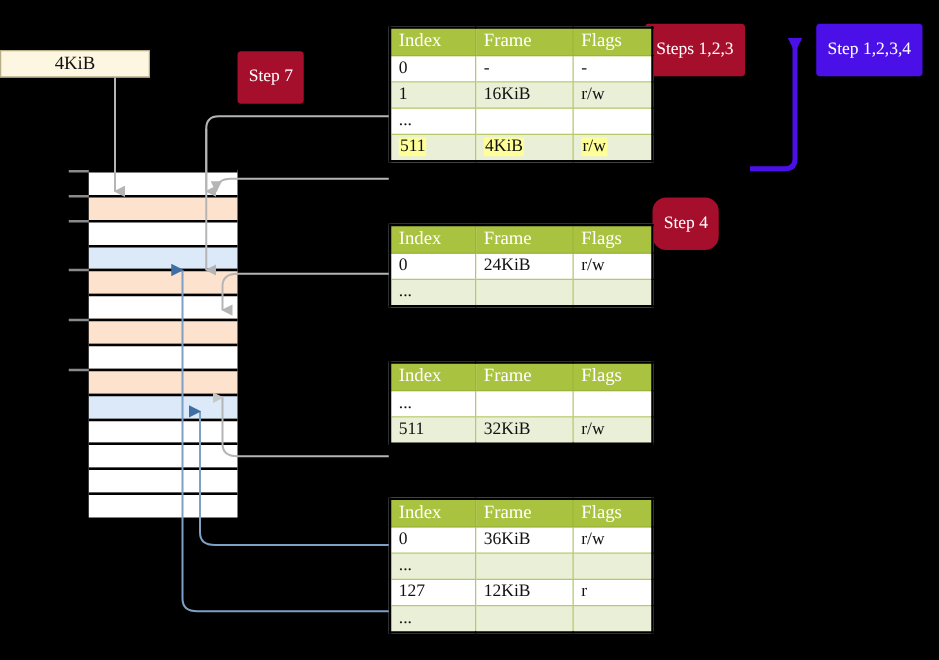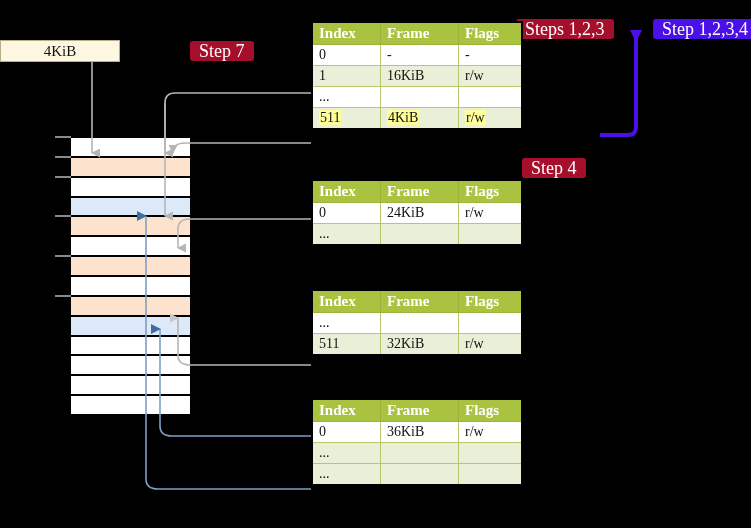--- a/index.html
+++ b/index.html
@@ -10,22 +10,22 @@
   
   .sizebox{
     left:0px; top:40px; width:120px; height:22px;
     background:#fdf6e0; border:1px solid #b8ae8a;
     box-sizing:border-box;
     color:#111; font-size:15px; line-height:20px; text-align:center;
   }
 
   
   .badge{
-    color:#fff; font-size:18px; line-height:18px;
-    padding:1px 9px; border-radius:3px; white-space:nowrap;
+    color:#fff; font-size:14px; line-height:18px;
+    padding:12px 9px; border-radius:3px; white-space:nowrap;
   }
   .badge-red{ background:#a60f2b; }
   .badge-blue{ background:#4b10e8; }
 
   
   .memcol{ left:71px; top:136px; width:119px; height:278px; }
   .memrow{ position:absolute; left:0; width:119px; height:21.4px;
            box-sizing:border-box; border-top:2px solid #000; border-bottom:0;
            background:#fff; }
   .memrow.c-orange{ background:#fde3cd; }
@@ -40,21 +40,21 @@
   .tick{ position:absolute; width:16px; height:0;
          border-top:2px solid #8a8a8a; }
 
   
   table.pt{
     position:absolute; border-collapse:collapse;
     background:#fff; font-size:14px; color:#111;
     border:2px solid #000;
   }
   table.pt th{
-    background:#a9c23f; color:#fff; font-weight:bold;
+    background:#a9c23f; color:#fff; font-weight:normal;
     text-align:left; padding:2px 6px; font-size:15px;
     border:1px solid #9ab33a;
   }
   table.pt td{
     padding:2px 6px; border:1px solid #b5c86a; height:16px;
     vertical-align:top; white-space:nowrap;
   }
   table.pt tr.alt td{ background:#eaefd7; }
   table.pt tr.plain td{ background:#ffffff; }
   .hl{ background:#ffff99; padding:0 1px; }
@@ -67,21 +67,21 @@
 <body>
 
 <div class="abs sizebox">4KiB</div>
 
 <div class="abs badge badge-red" style="left:190px; top:41px;">Step 7</div>
 
 <div class="abs badge badge-red" style="left:516px; top:19px;">Steps 1,2,3</div>
 
 <div class="abs badge badge-blue" style="left:653px; top:19px;">Step 1,2,3,4</div>
 
-<div class="abs badge badge-red" style="left:522px; top:158px;">Step 4</div>
+<div class="abs badge badge-red" style="left:522px; top:158px;border-radius:11px;">Step 4</div>
 
 <div class="abs memcol" id="memcol">
   <div class="memcol-frame"></div>
 <div class="memrow c-white" style="top: 0px; height: 19.8571px;"></div>
     <div class="memrow c-orange" style="top: 19.8571px; height: 19.8571px;"></div>
     <div class="memrow c-white" style="top: 39.7143px; height: 19.8571px;"></div>
     <div class="memrow c-blue" style="top: 59.5714px; height: 19.8571px;"></div>
     <div class="memrow c-orange" style="top: 79.4286px; height: 19.8571px;"></div>
     <div class="memrow c-white" style="top: 99.2857px; height: 19.8571px;"></div>
     <div class="memrow c-orange" style="top: 119.143px; height: 19.8571px;"></div>
@@ -187,20 +187,25 @@
       <tr class="plain">
         <td>0</td>
         <td>36KiB</td>
         <td>r/w</td>
       </tr>
       <tr class="alt">
         <td>...</td>
         <td></td>
         <td></td>
       </tr>
+      <tr class="plain">
+        <td>127</td>
+        <td>12KiB</td>
+        <td>r</td>
+      </tr>
       <tr class="alt">
         <td>...</td>
         <td></td>
         <td></td>
       </tr>
     </tbody>
   </table>
 
 <svg class="overlay">
   <defs>

